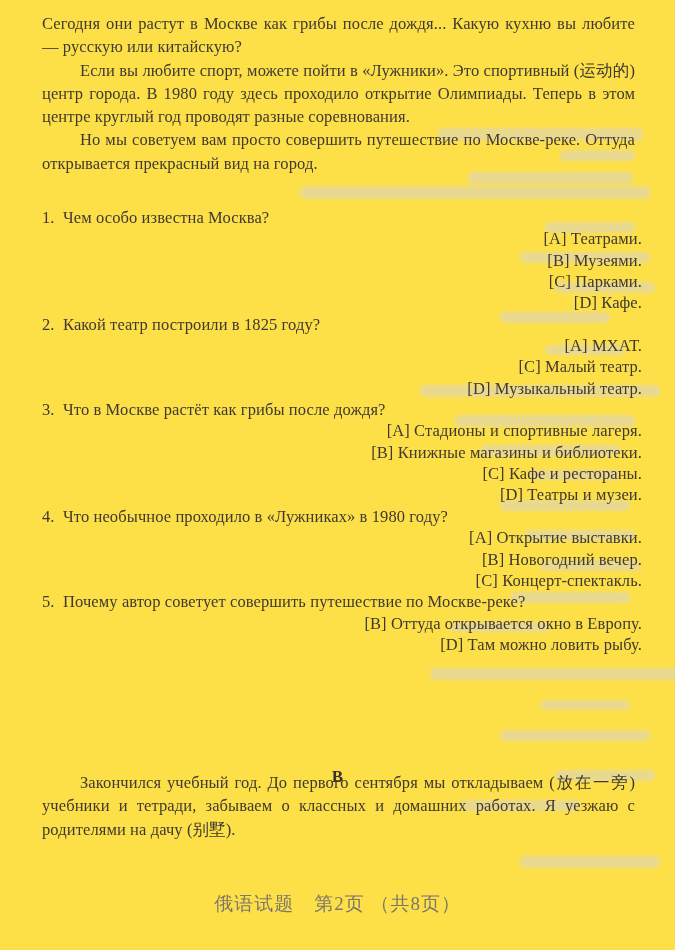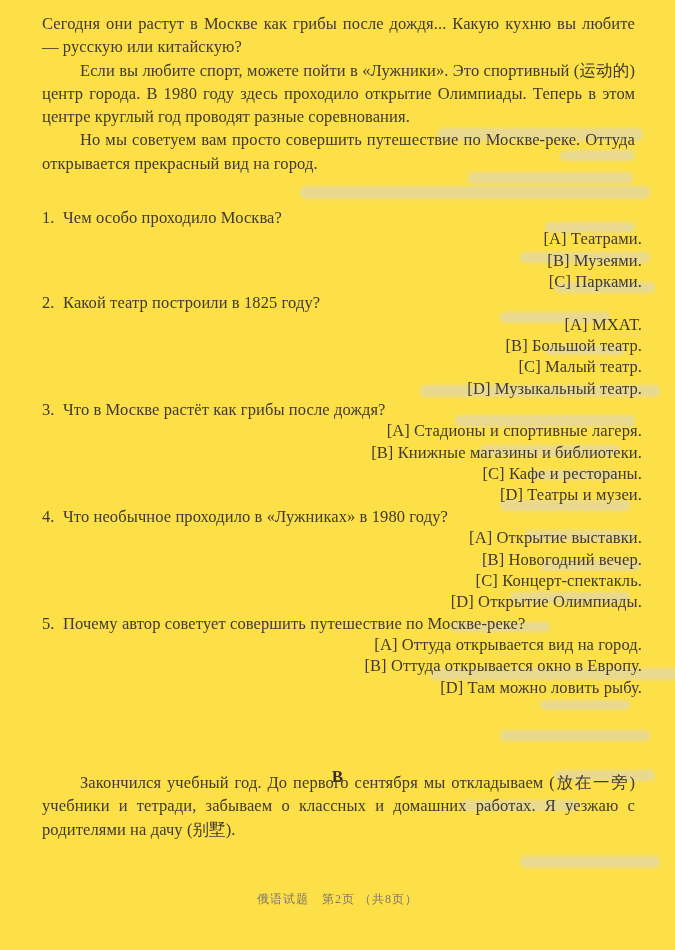--- a/index.html
+++ b/index.html
@@ -60,21 +60,21 @@
     color: #38322b;
   }
 
   
   .footer {
     position: absolute;
     left: 0;
     top: 891px;
     width: 100%;
     text-align: center;
-    font-size: 12px;
+    font-size: 19px;
     color: #7d766c;
     letter-spacing: 1px;
   }
 
   
   .smudge {
     position: absolute;
     background: #d9d5cb;
     opacity: 0.55;
     border-radius: 5px;
@@ -117,34 +117,34 @@
     <p class="no-indent">Сегодня они растут в Москве как грибы после дождя... Какую кухню вы любите — русскую или китайскую?</p>
     <p>Если вы любите спорт, можете пойти в «Лужники». Это спортивный (运动的) центр города. В 1980 году здесь проходило открытие Олимпиады. Теперь в этом центре круглый год проводят разные соревнования.</p>
     <p>Но мы советуем вам просто совершить путешествие по Москве-реке. Оттуда открывается прекрасный вид на город.</p>
   </div>
 
   <div class="questions">
 
     <div class="question">
       <div class="q-line">
         <span class="q-num">1.</span>
-        <span class="q-text">Чем особо проходило Москва?</span>
+        <span class="q-text">Чем особо известна Москва?</span>
       </div>
       <div class="option">[A] Театрами.</div>
       <div class="option">[B] Музеями.</div>
       <div class="option">[C] Парками.</div>
+      <div class="option">[D] Кафе.</div>
     </div>
 
     <div class="question">
       <div class="q-line">
         <span class="q-num">2.</span>
         <span class="q-text">Какой театр построили в 1825 году?</span>
       </div>
       <div class="option">[A] МХАТ.</div>
-      <div class="option">[B] Большой театр.</div>
       <div class="option">[C] Малый театр.</div>
       <div class="option">[D] Музыкальный театр.</div>
     </div>
 
     <div class="question">
       <div class="q-line">
         <span class="q-num">3.</span>
         <span class="q-text">Что в Москве растёт как грибы после дождя?</span>
       </div>
       <div class="option">[A] Стадионы и спортивные лагеря.</div>
@@ -154,29 +154,27 @@
     </div>
 
     <div class="question">
       <div class="q-line">
         <span class="q-num">4.</span>
         <span class="q-text">Что необычное проходило в «Лужниках» в 1980 году?</span>
       </div>
       <div class="option">[A] Открытие выставки.</div>
       <div class="option">[B] Новогодний вечер.</div>
       <div class="option">[C] Концерт-спектакль.</div>
-      <div class="option">[D] Открытие Олимпиады.</div>
     </div>
 
     <div class="question">
       <div class="q-line">
         <span class="q-num">5.</span>
         <span class="q-text">Почему автор советует совершить путешествие по Москве-реке?</span>
       </div>
-      <div class="option">[A] Оттуда открывается вид на город.</div>
       <div class="option">[B] Оттуда открывается окно в Европу.</div>
       <div class="option">[D] Там можно ловить рыбу.</div>
     </div>
 
   </div>
 
   <div class="section-heading">В</div>
 
   <div class="passage passage-b">
     <p>Закончился учебный год. До первого сентября мы откладываем (放在一旁) учебники и тетради, забываем о классных и домашних работах. Я уезжаю с родителями на дачу (别墅).</p>

